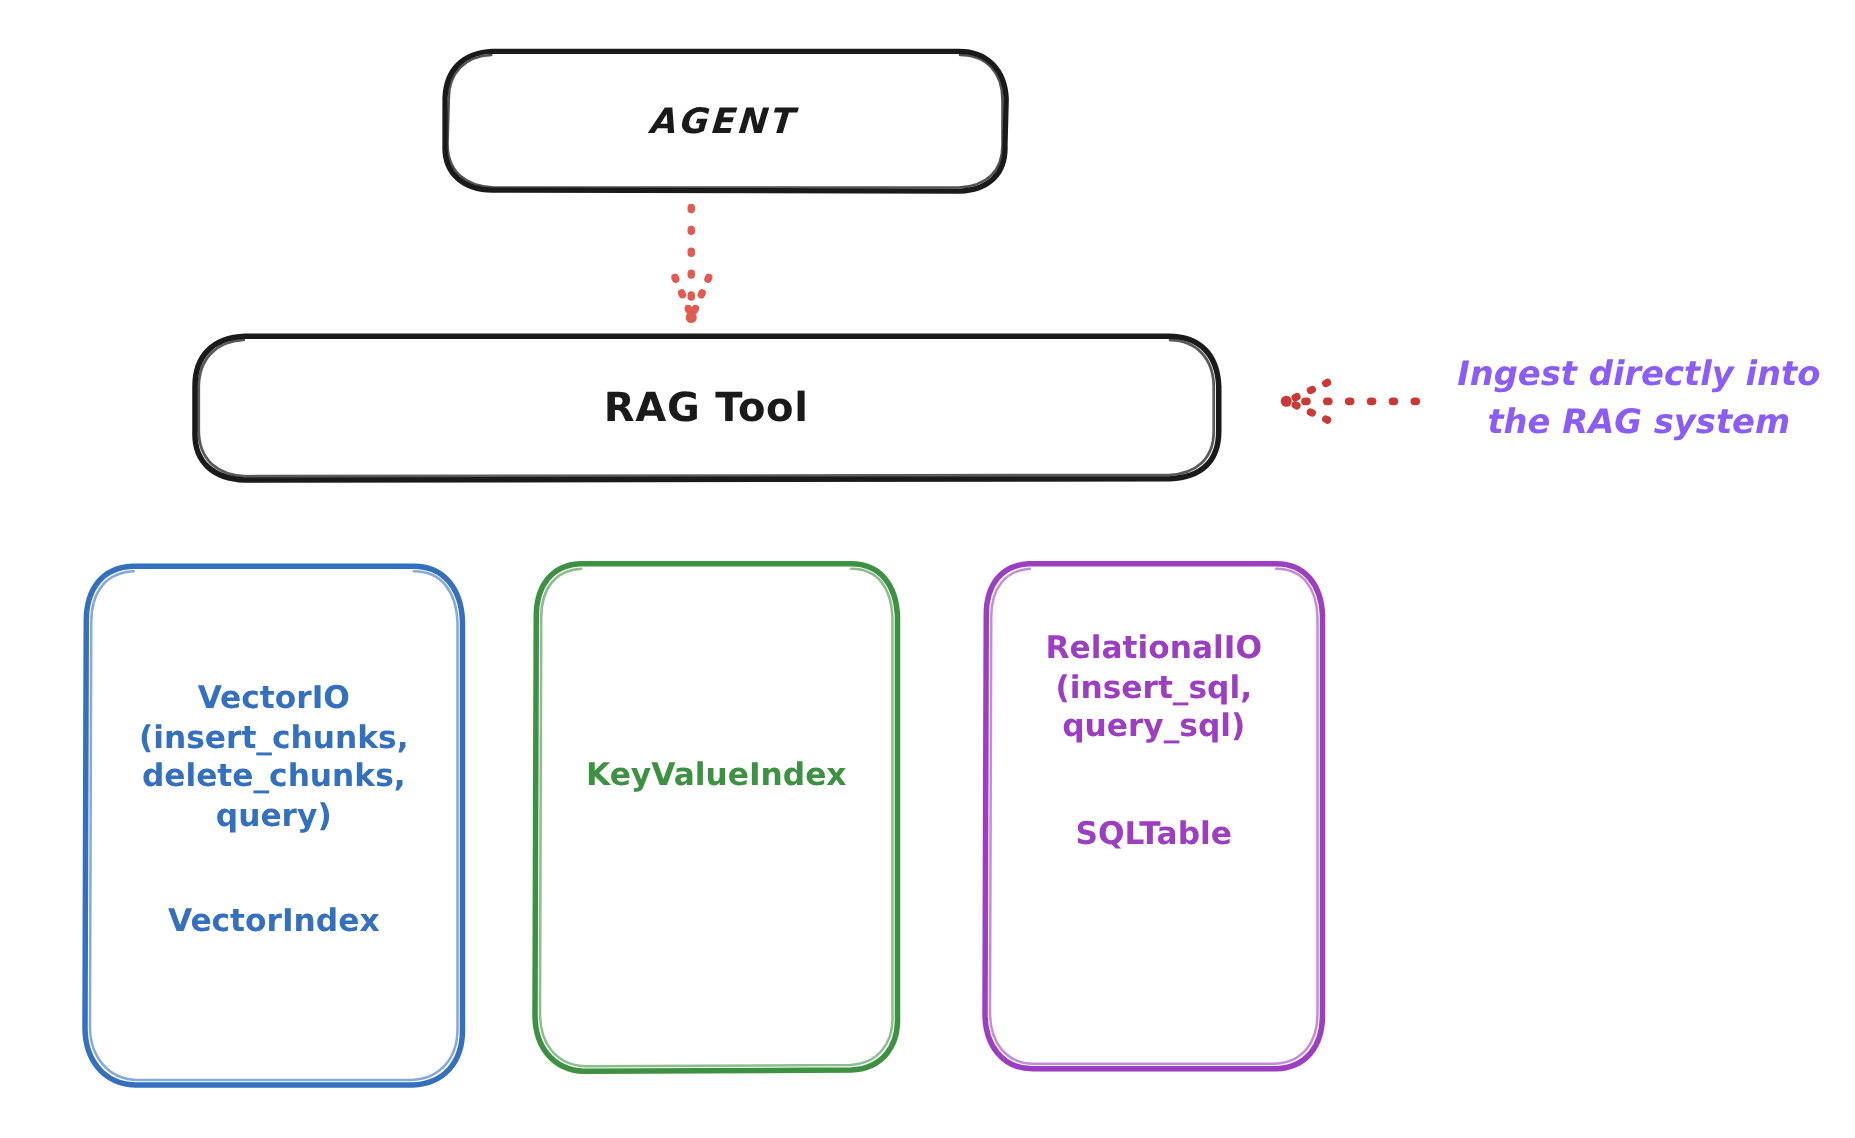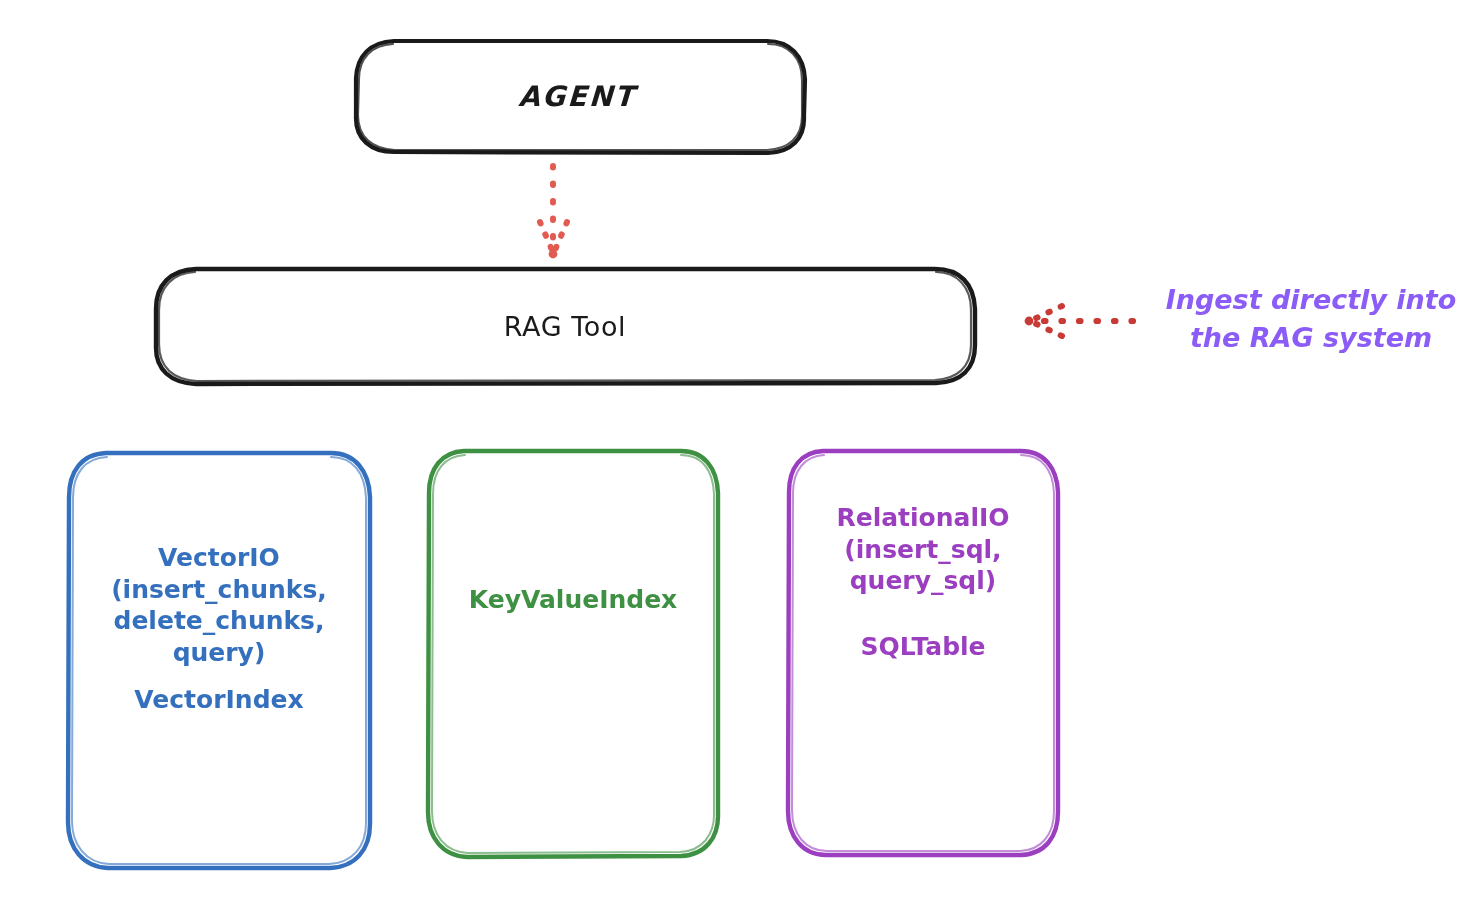--- a/index.html
+++ b/index.html
@@ -54,48 +54,49 @@
 
   
   #rag-tool-node {
     left: 155px;
     top: 268px;
     width: 820px;
     height: 116px;
   }
   #rag-tool-label {
     font-family: "DejaVu Sans", sans-serif;
-    font-size: 27px;
-    font-weight: 400;
+    font-size: 32px;
+    font-weight: 700;
     color: #1a1a1a;
     letter-spacing: 0.6px;
   }
 
   
   .io-node {
     padding: 0 10px;
   }
   .io-title,
   .io-index {
     font-family: "DejaVu Sans", sans-serif;
     font-weight: 600;
     line-height: 1.26;
     white-space: pre-line;
   }
   .io-index {
-    margin-top: 34px;
+    margin-top: 54px;
   }
 
   #vector-node {
     left: 68px;
     top: 452px;
     width: 302px;
     height: 416px;
     justify-content: flex-start;
     padding-top: 90px;
+    gap: 37px;
   }
   #vector-node .io-title,
   #vector-node .io-index { color: #3470be; font-size: 25px; }
   #vector-node .io-index { margin-top: 16px; }
 
   #keyvalue-node {
     left: 428px;
     top: 450px;
     width: 290px;
     height: 406px;

